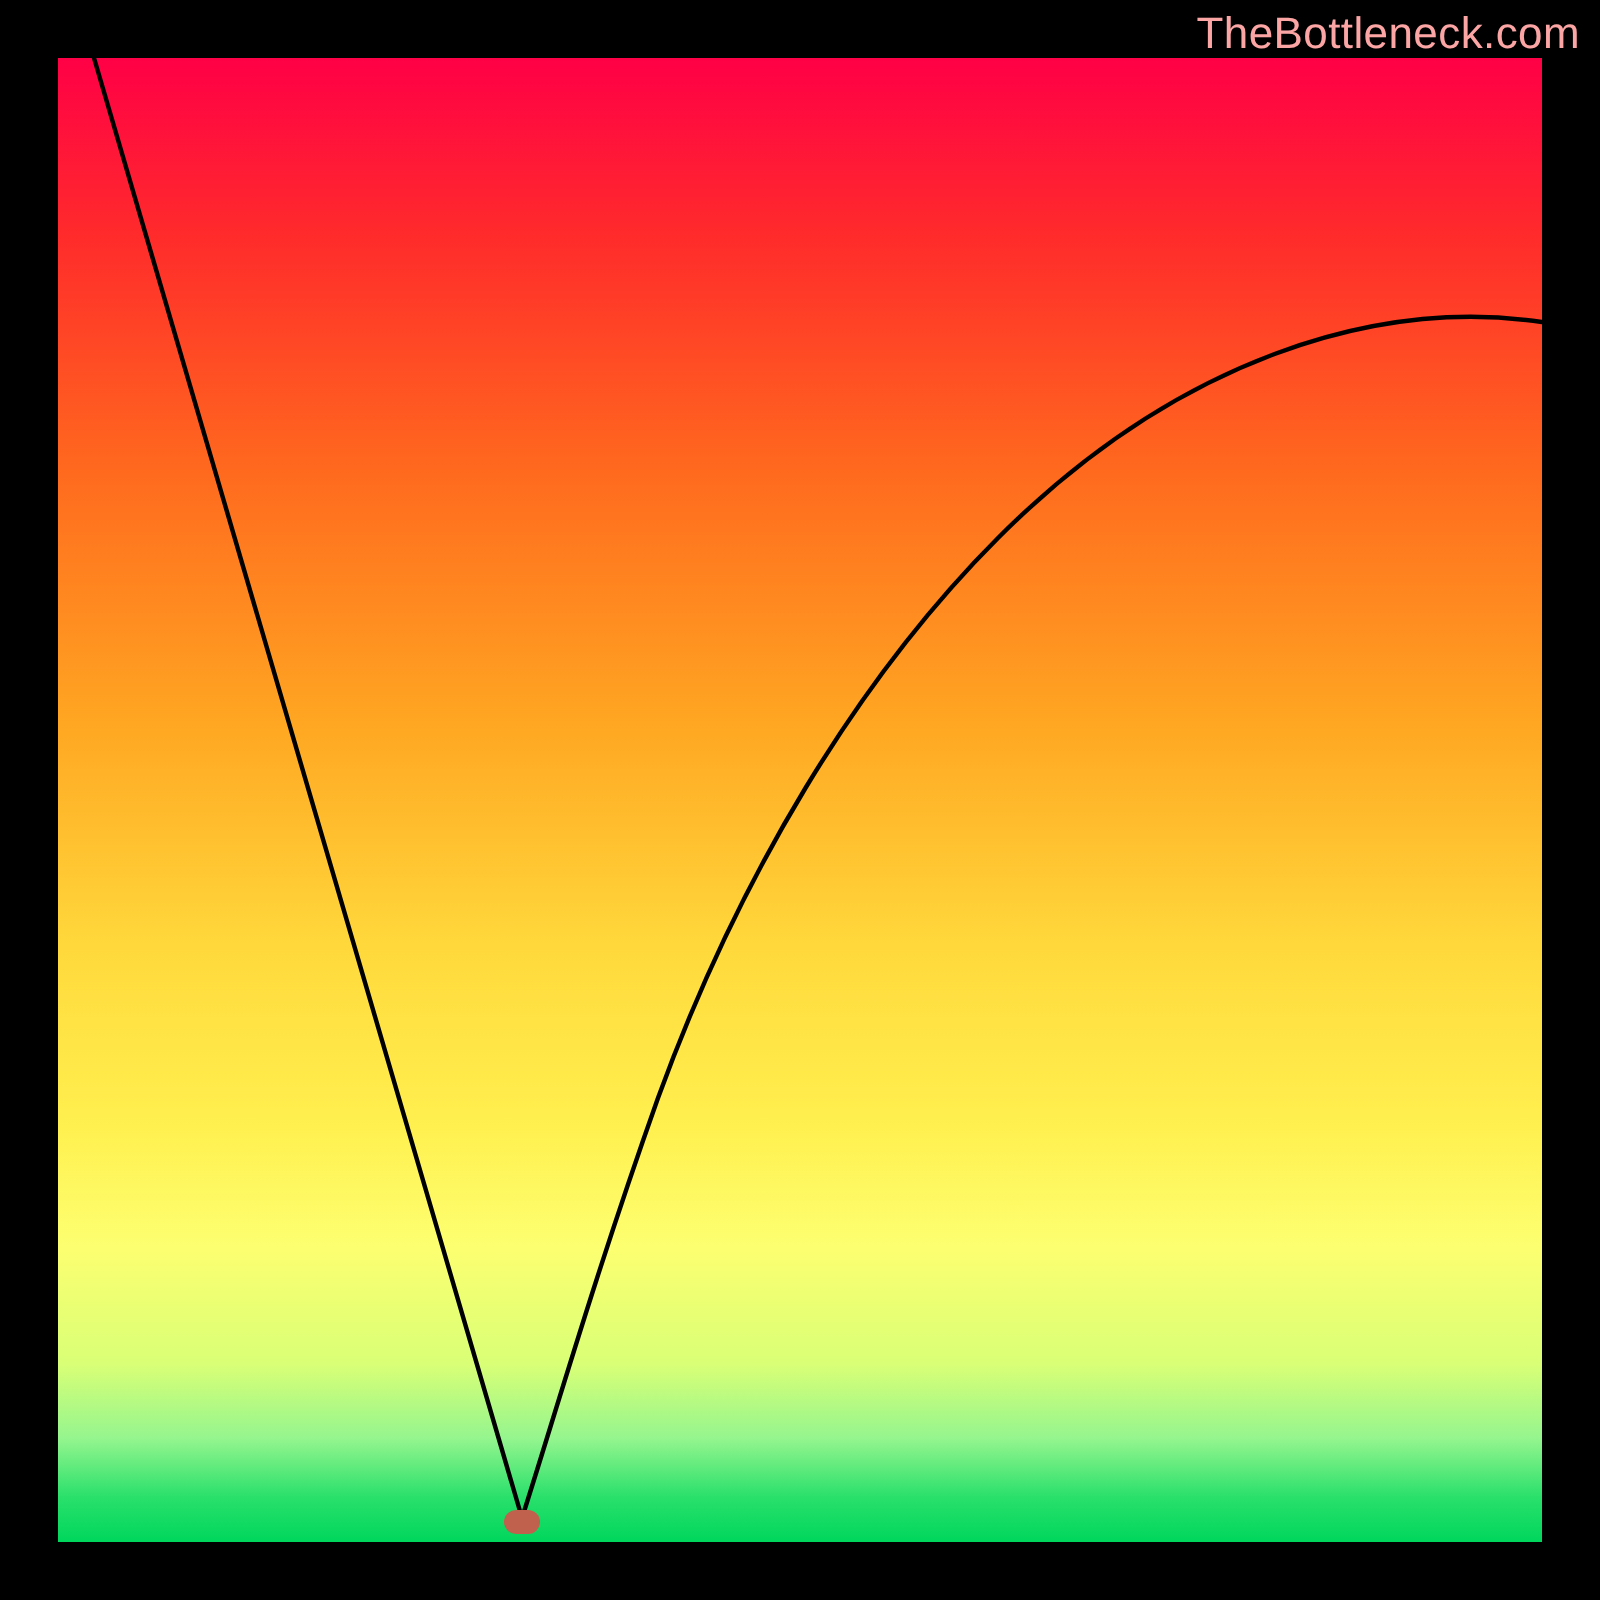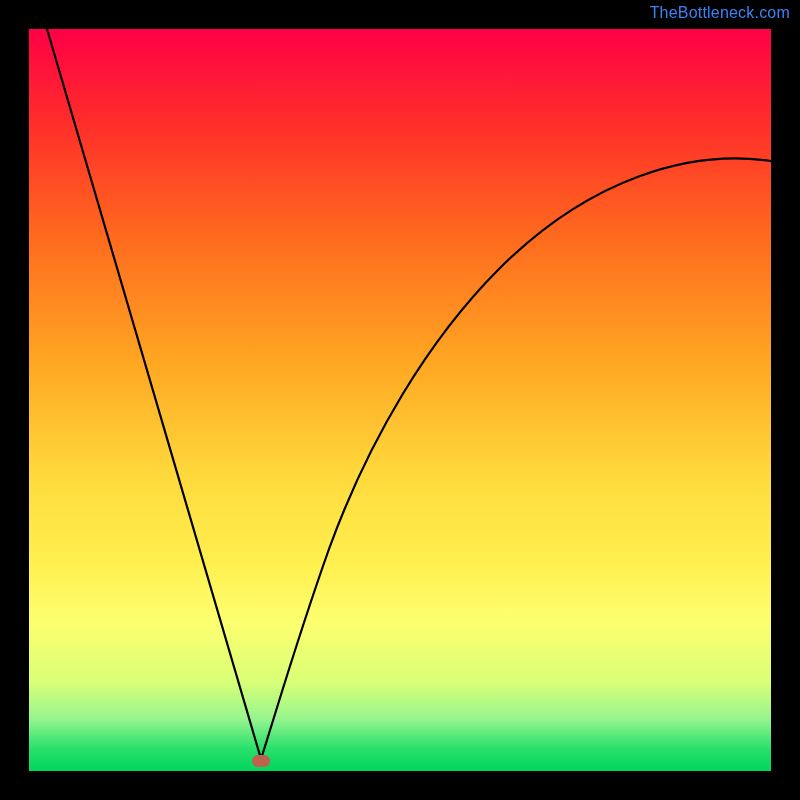--- a/index.html
+++ b/index.html
@@ -28,22 +28,22 @@
       #d9ff76 88%,
       #95f58e 93%,
       #29e06b 97%,
       #00d65c 100%
     );
   }
   .watermark {
     position: absolute;
     top: 4px;
     right: 10px;
-    color: #3b82f6;
-    font-size: 16px;
+    color: #fca5a5;
+    font-size: 22px;
     font-weight: 500;
     letter-spacing: 0.2px;
   }
   svg.curve {
     position: absolute;
     left: 0;
     top: 0;
   }
   .dot {
     position: absolute;

